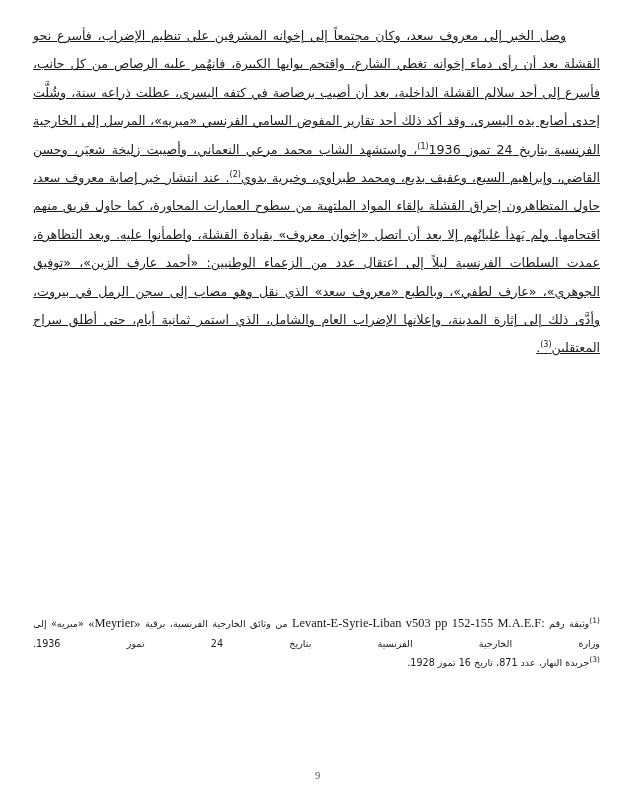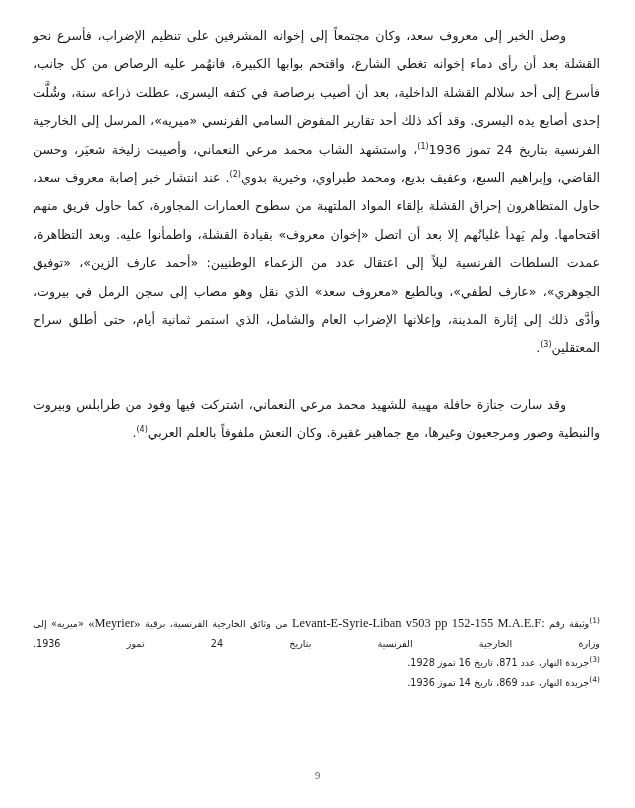--- a/index.html
+++ b/index.html
@@ -27,20 +27,21 @@
   }
   .para {
     font-size: 12.6px;
     line-height: 28.4px;
     text-indent: 34px;
     margin: 0 0 0 0;
     direction: rtl;
     text-align: justify;
     text-align-last: right;
     word-spacing: 0.5px;
+    text-decoration: underline;
   }
   .para + .para {
     margin-top: 28px;
   }
   sup.fn {
     font-size: 8px;
     vertical-align: super;
     line-height: 0;
   }
   .lat {
@@ -86,24 +87,22 @@
     color: #555555;
   }
 </style>
 </head>
 <body>
 
 <div class="page">
 
   <div class="body-block">
     <p class="para">وصل الخبر إلى معروف سعد، وكان مجتمعاً إلى إخوانه المشرفين على تنظيم الإضراب، فأسرع نحو القشلة بعد أن رأى دماء إخوانه تغطي الشارع، واقتحم بوابها الكبيرة، فانهُمر عليه الرصاص من كل جانب، فأسرع إلى أحد سلالم القشلة الداخلية، بعد أن أصيب برصاصة في كتفه اليسرى، عطلت ذراعه سنة، وشُلَّت إحدى أصابع يده اليسرى. وقد أكد ذلك أحد تقارير المفوض السامي الفرنسي «ميريه»، المرسل إلى الخارجية الفرنسية بتاريخ 24 تموز 1936<sup class="fn">(1)</sup>، واستشهد الشاب محمد مرعي النعماني، وأصيبت زليخة شعيَر، وحسن القاضي، وإبراهيم السبع، وعفيف بديع، ومحمد طبراوي، وخيرية بدوي<sup class="fn">(2)</sup>. عند انتشار خبر إصابة معروف سعد، حاول المتظاهرون إحراق القشلة بإلقاء المواد الملتهبة من سطوح العمارات المجاورة، كما حاول فريق منهم اقتحامها. ولم يَهدأ غليانُهم إلا بعد أن اتصل «إخوان معروف» بقيادة القشلة، واطمأنوا عليه. وبعد التظاهرة، عمدت السلطات الفرنسية ليلاً إلى اعتقال عدد من الزعماء الوطنيين: «أحمد عارف الزين»، «توفيق الجوهري»، «عارف لطفي»، وبالطبع «معروف سعد» الذي نقل وهو مصاب إلى سجن الرمل في بيروت، وأدَّى ذلك إلى إثارة المدينة، وإعلانها الإضراب العام والشامل، الذي استمر ثمانية أيام، حتى أطلق سراح المعتقلين<sup class="fn">(3)</sup>.</p>
-    <p class="para">وقد سارت جنازة حافلة مهيبة للشهيد محمد مرعي النعماني، اشتركت فيها وفود من طرابلس وبيروت والنبطية وصور ومرجعيون وغيرها، مع جماهير غفيرة. وكان النعش ملفوفاً بالعلم العربي<sup class="fn">(4)</sup>.</p>
   </div>
 
   <div class="footnotes">
     <p class="fnote first"><span class="marker">(1)</span><span>وثيقة رقم</span> <span class="lat">M.A.E.F:</span> <span class="lat">pp 152-155</span> <span class="lat">Levant-E-Syrie-Liban v503</span> <span>من وثائق الخارجية الفرنسية، برقية</span> <span class="lat">«Meyrier»</span> <span>«ميريه» إلى وزارة الخارجية الفرنسية بتاريخ 24 تموز 1936.</span></p>
     <p class="fnote"><span class="marker">(3)</span><span>جريدة النهار، عدد 871، تاريخ 16 تموز 1928.</span></p>
-    <p class="fnote"><span class="marker">(4)</span><span>جريدة النهار، عدد 869، تاريخ 14 تموز 1936.</span></p>
   </div>
 
   <div class="page-number">9</div>
 
 </div>
 
 </body></html>

